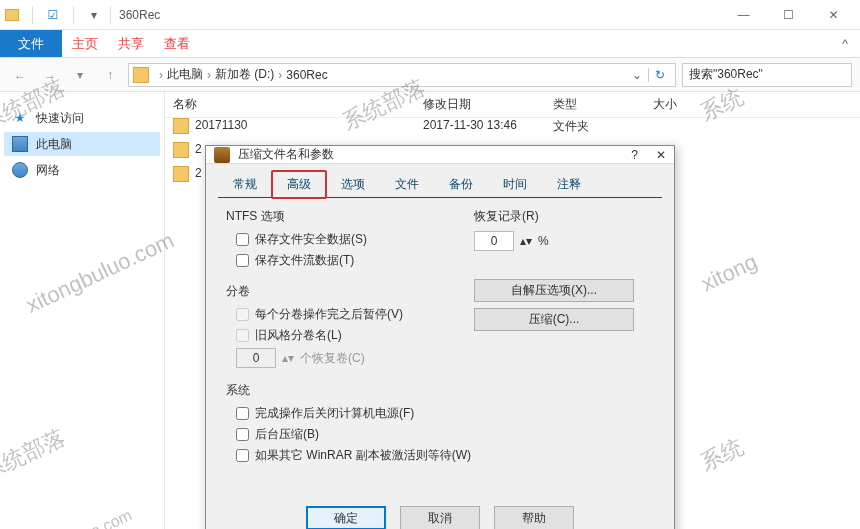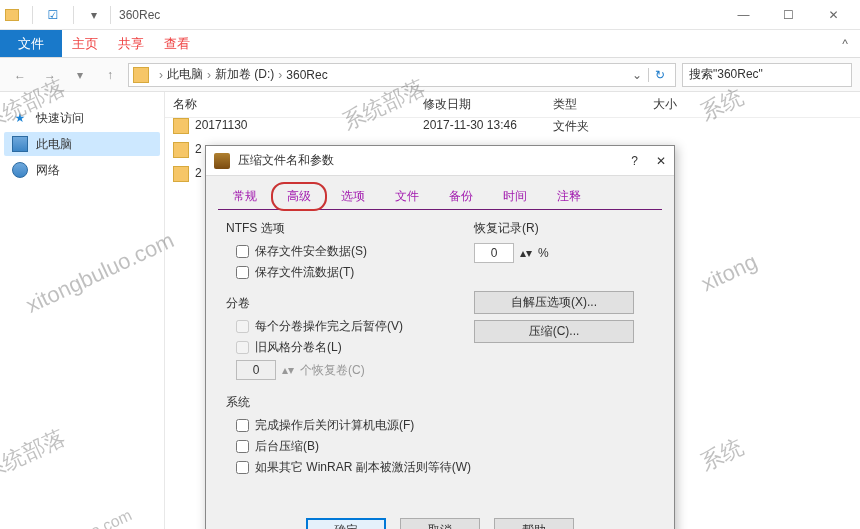--- a/index.html
+++ b/index.html
@@ -41,29 +41,29 @@
 .cols{display:flex;height:26px;border-bottom:1px solid #eee;color:#555}
 .cols div{padding:4px 8px}
 .c-name{width:250px}
 .c-date{width:130px}
 .c-type{width:100px}
 .c-size{width:80px}
 .row{display:flex;height:24px;}
 .row .foldico2{width:16px;height:16px;background:#f6c667;border:1px solid #d7a93d;margin:0 6px 0 8px}
 
 .dialog{position:absolute;left:205px;top:145px;width:470px;background:#f0f0f0;border:1px solid #888;box-shadow:2px 2px 10px rgba(0,0,0,.25)}
-.dtitle{height:30px;background:#fff;display:flex;align-items:center;padding:0 8px;border-bottom:1px solid #ddd}
+.dtitle{height:18px;background:#fff;display:flex;align-items:center;padding:0 8px;border-bottom:1px solid #ddd}
 .dtitle .ico{width:16px;height:16px;margin-right:8px;background:linear-gradient(#b08030,#7a4a10);border-radius:2px}
 .dtitle .t{font-size:12px}
 .dtitle .r{margin-left:auto;display:flex;gap:18px;color:#555;font-size:14px}
 .dtitle .r span{cursor:default}
 .dtabs{display:flex;padding:6px 12px 0 12px;gap:0;background:#f0f0f0}
-.dtab{padding:4px 14px;border:1px solid transparent;font-size:12px;color:#a21caf;position:relative;top:1px}
+.dtab{padding:4px 14px;border:1px solid transparent;font-size:12px;color:#0c4a6e;position:relative;top:1px}
 .dtab.active{background:#f0f0f0;border:1px solid #aaa;border-bottom:1px solid #f0f0f0;border-radius:2px 2px 0 0}
-.dtab.highlight{outline:2px solid #cc3333;border-radius:12px;outline-offset:-1px}
+.dtab.highlight{outline:2px solid #cc3333;border-radius:1px;outline-offset:-1px}
 .dbody{border-top:1px solid #701a75;margin:0 12px 12px 12px;padding:10px 8px 6px 8px;background:#f0f0f0}
 .group{margin-bottom:14px}
 .group .glabel{font-size:12px;margin-bottom:6px}
 .cb{display:flex;align-items:center;gap:6px;margin:4px 0 4px 10px;font-size:12px}
 .cb input{width:13px;height:13px}
 .cb.disabled{color:#999}
 .twocol{display:flex}
 .leftcol{flex:1}
 .rightcol{width:180px}
 .btn{width:160px;height:23px;border:1px solid #adadad;background:#e1e1e1;display:flex;align-items:center;justify-content:center;margin:6px 0;font-size:12px}

